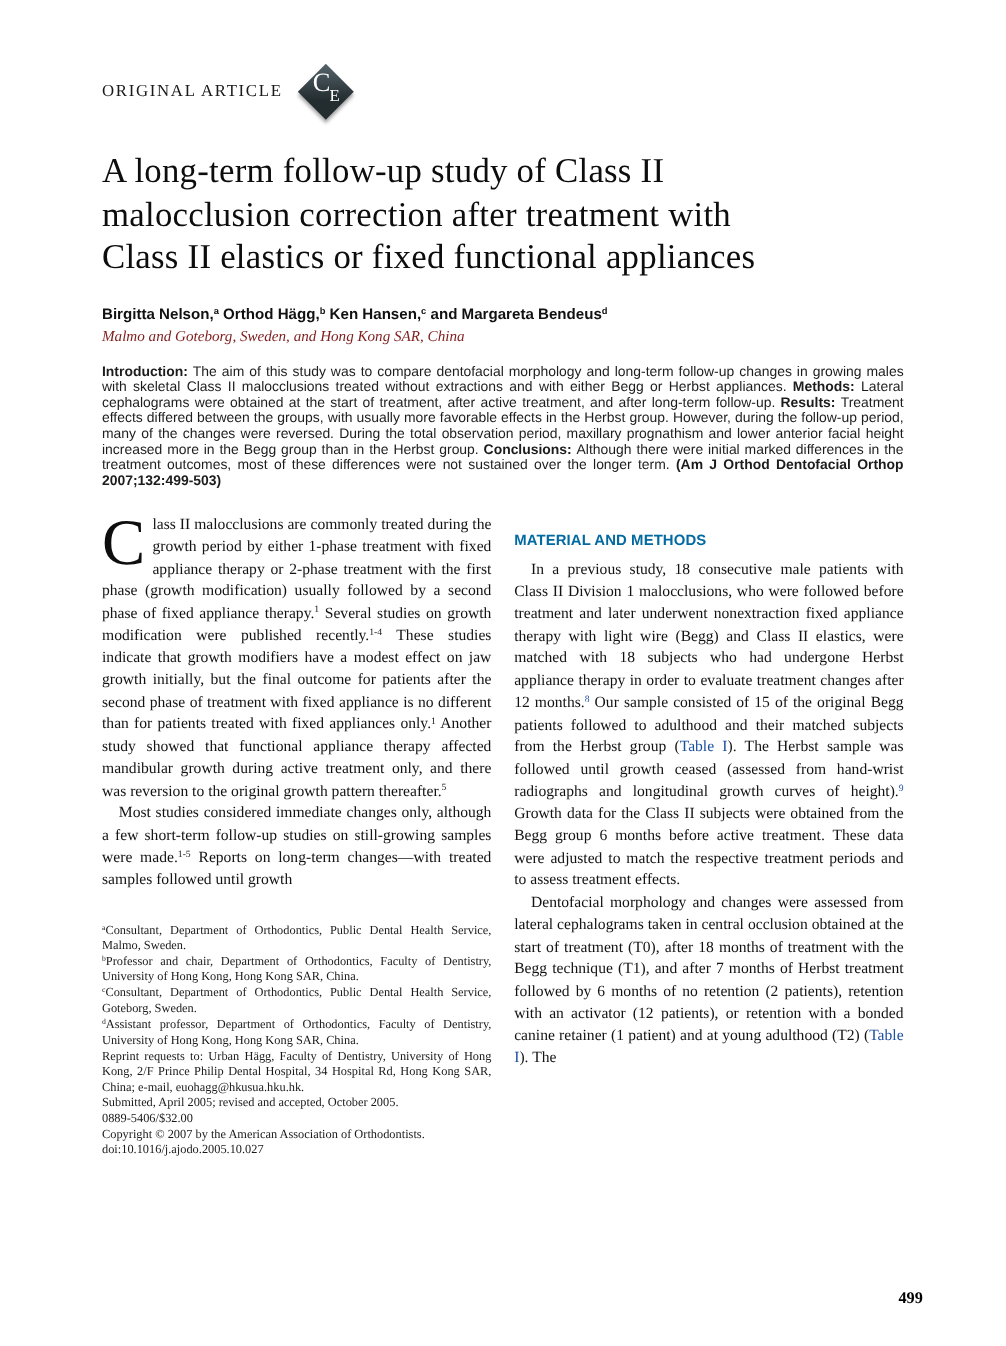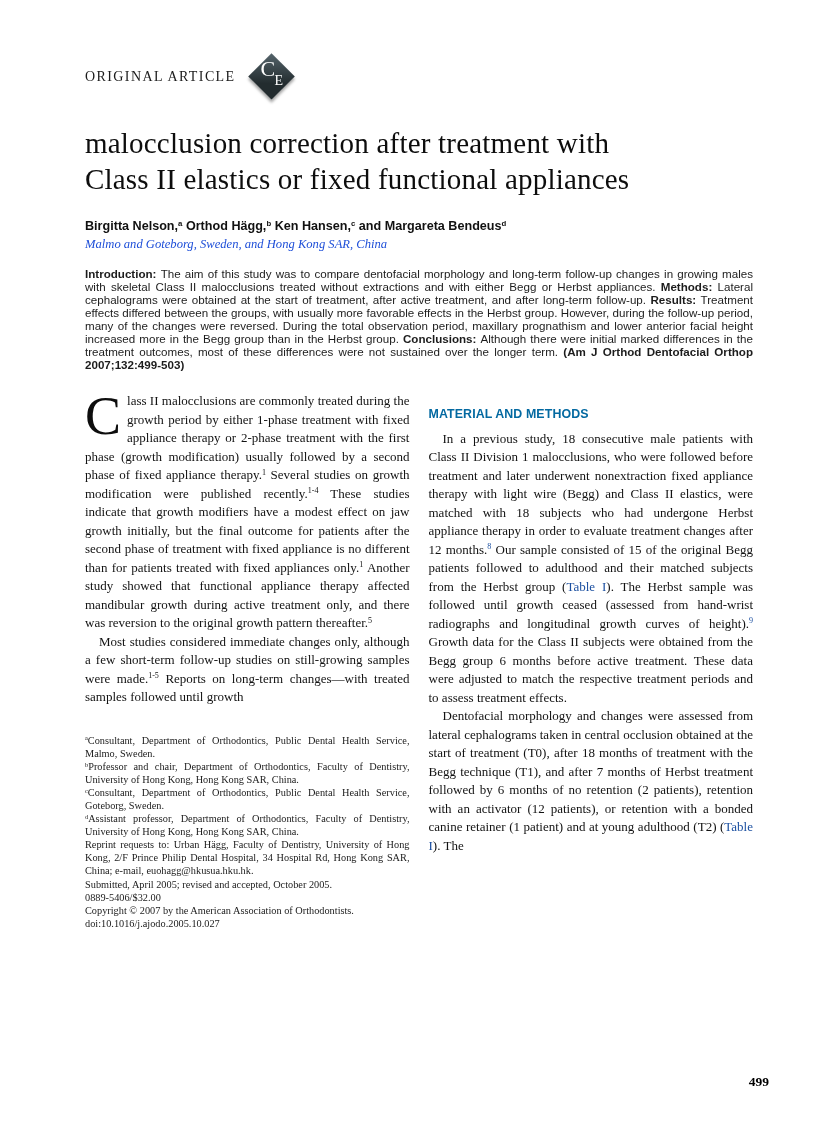--- a/index.html
+++ b/index.html
@@ -15,21 +15,21 @@
   .ce-shape { position:absolute; left:11px; top:8px; width:33px; height:33px; transform:rotate(45deg);
               background:linear-gradient(135deg, #55646b 0%, var(--badge-bg, #232c2f) 65%);
               box-shadow:2px 2px 3px rgba(0,0,0,0.35); }
   .ce-c { position:absolute; left:17px; top:6px; color:#fff; font-size:22px; line-height:22px; }
   .ce-e { position:absolute; left:31px; top:22px; color:#fff; font-size:14px; line-height:14px; }
 
   
   .title { margin-top:24px; font-weight:normal; font-size:29px; line-height:35.5px; letter-spacing:0.2px; color:#0d0d0d; }
   .title-line { display:block; white-space:nowrap; }
   .authors { margin-top:22px; font-family:"Liberation Sans", sans-serif; font-weight:bold; font-size:12.6px; color:#111; }
-  .affiliation { margin-top:4px; font-style:italic; font-size:12.6px; color:#1d4ed8; }
+  .affiliation { margin-top:4px; font-style:italic; font-size:12.6px; color:#7f1d1d; }
 
   
   .abstract { margin-top:15px; font-family:"Liberation Sans", sans-serif; font-size:11.6px; line-height:13px; text-align:justify; color:#1c1c1c; }
   .seg-b { font-weight:bold; }
 
   
   .columns { display:flex; gap:19px; margin-top:21px; }
   .col { width:324.5px; font-size:13px; line-height:18.5px; text-align:justify; color:#121212; }
   .para { margin:0; }
   .para.indent { text-indent:14px; }
@@ -54,20 +54,21 @@
   <header class="masthead">
     <span class="article-type">ORIGINAL ARTICLE</span>
     <span class="ce-badge">
       <span class="ce-shape"></span>
       <span class="ce-c">C</span>
       <span class="ce-e">E</span>
     </span>
   </header>
 
   <h1 class="title">
+    <span class="title-line">A long-term follow-up study of Class II</span>
     <span class="title-line">malocclusion correction after treatment with</span>
     <span class="title-line">Class II elastics or fixed functional appliances</span>
   </h1>
 
   <p class="authors"><span class="seg-text">Birgitta Nelson,</span><sup class="seg-sup">a</sup><span class="seg-text"> Orthod Hägg,</span><sup class="seg-sup">b</sup><span class="seg-text"> Ken Hansen,</span><sup class="seg-sup">c</sup><span class="seg-text"> and Margareta Bendeus</span><sup class="seg-sup">d</sup></p>
   <p class="affiliation">Malmo and Goteborg, Sweden, and Hong Kong SAR, China</p>
 
   <p class="abstract"><span class="seg-b">Introduction: </span><span class="seg-text">The aim of this study was to compare dentofacial morphology and long-term follow-up changes in growing males with skeletal Class II malocclusions treated without extractions and with either Begg or Herbst appliances. </span><span class="seg-b">Methods: </span><span class="seg-text">Lateral cephalograms were obtained at the start of treatment, after active treatment, and after long-term follow-up. </span><span class="seg-b">Results: </span><span class="seg-text">Treatment effects differed between the groups, with usually more favorable effects in the Herbst group. However, during the follow-up period, many of the changes were reversed. During the total observation period, maxillary prognathism and lower anterior facial height increased more in the Begg group than in the Herbst group. </span><span class="seg-b">Conclusions: </span><span class="seg-text">Although there were initial marked differences in the treatment outcomes, most of these differences were not sustained over the longer term. </span><span class="seg-b">(Am J Orthod Dentofacial Orthop 2007;132:499-503)</span></p>
 
   <div class="columns">

